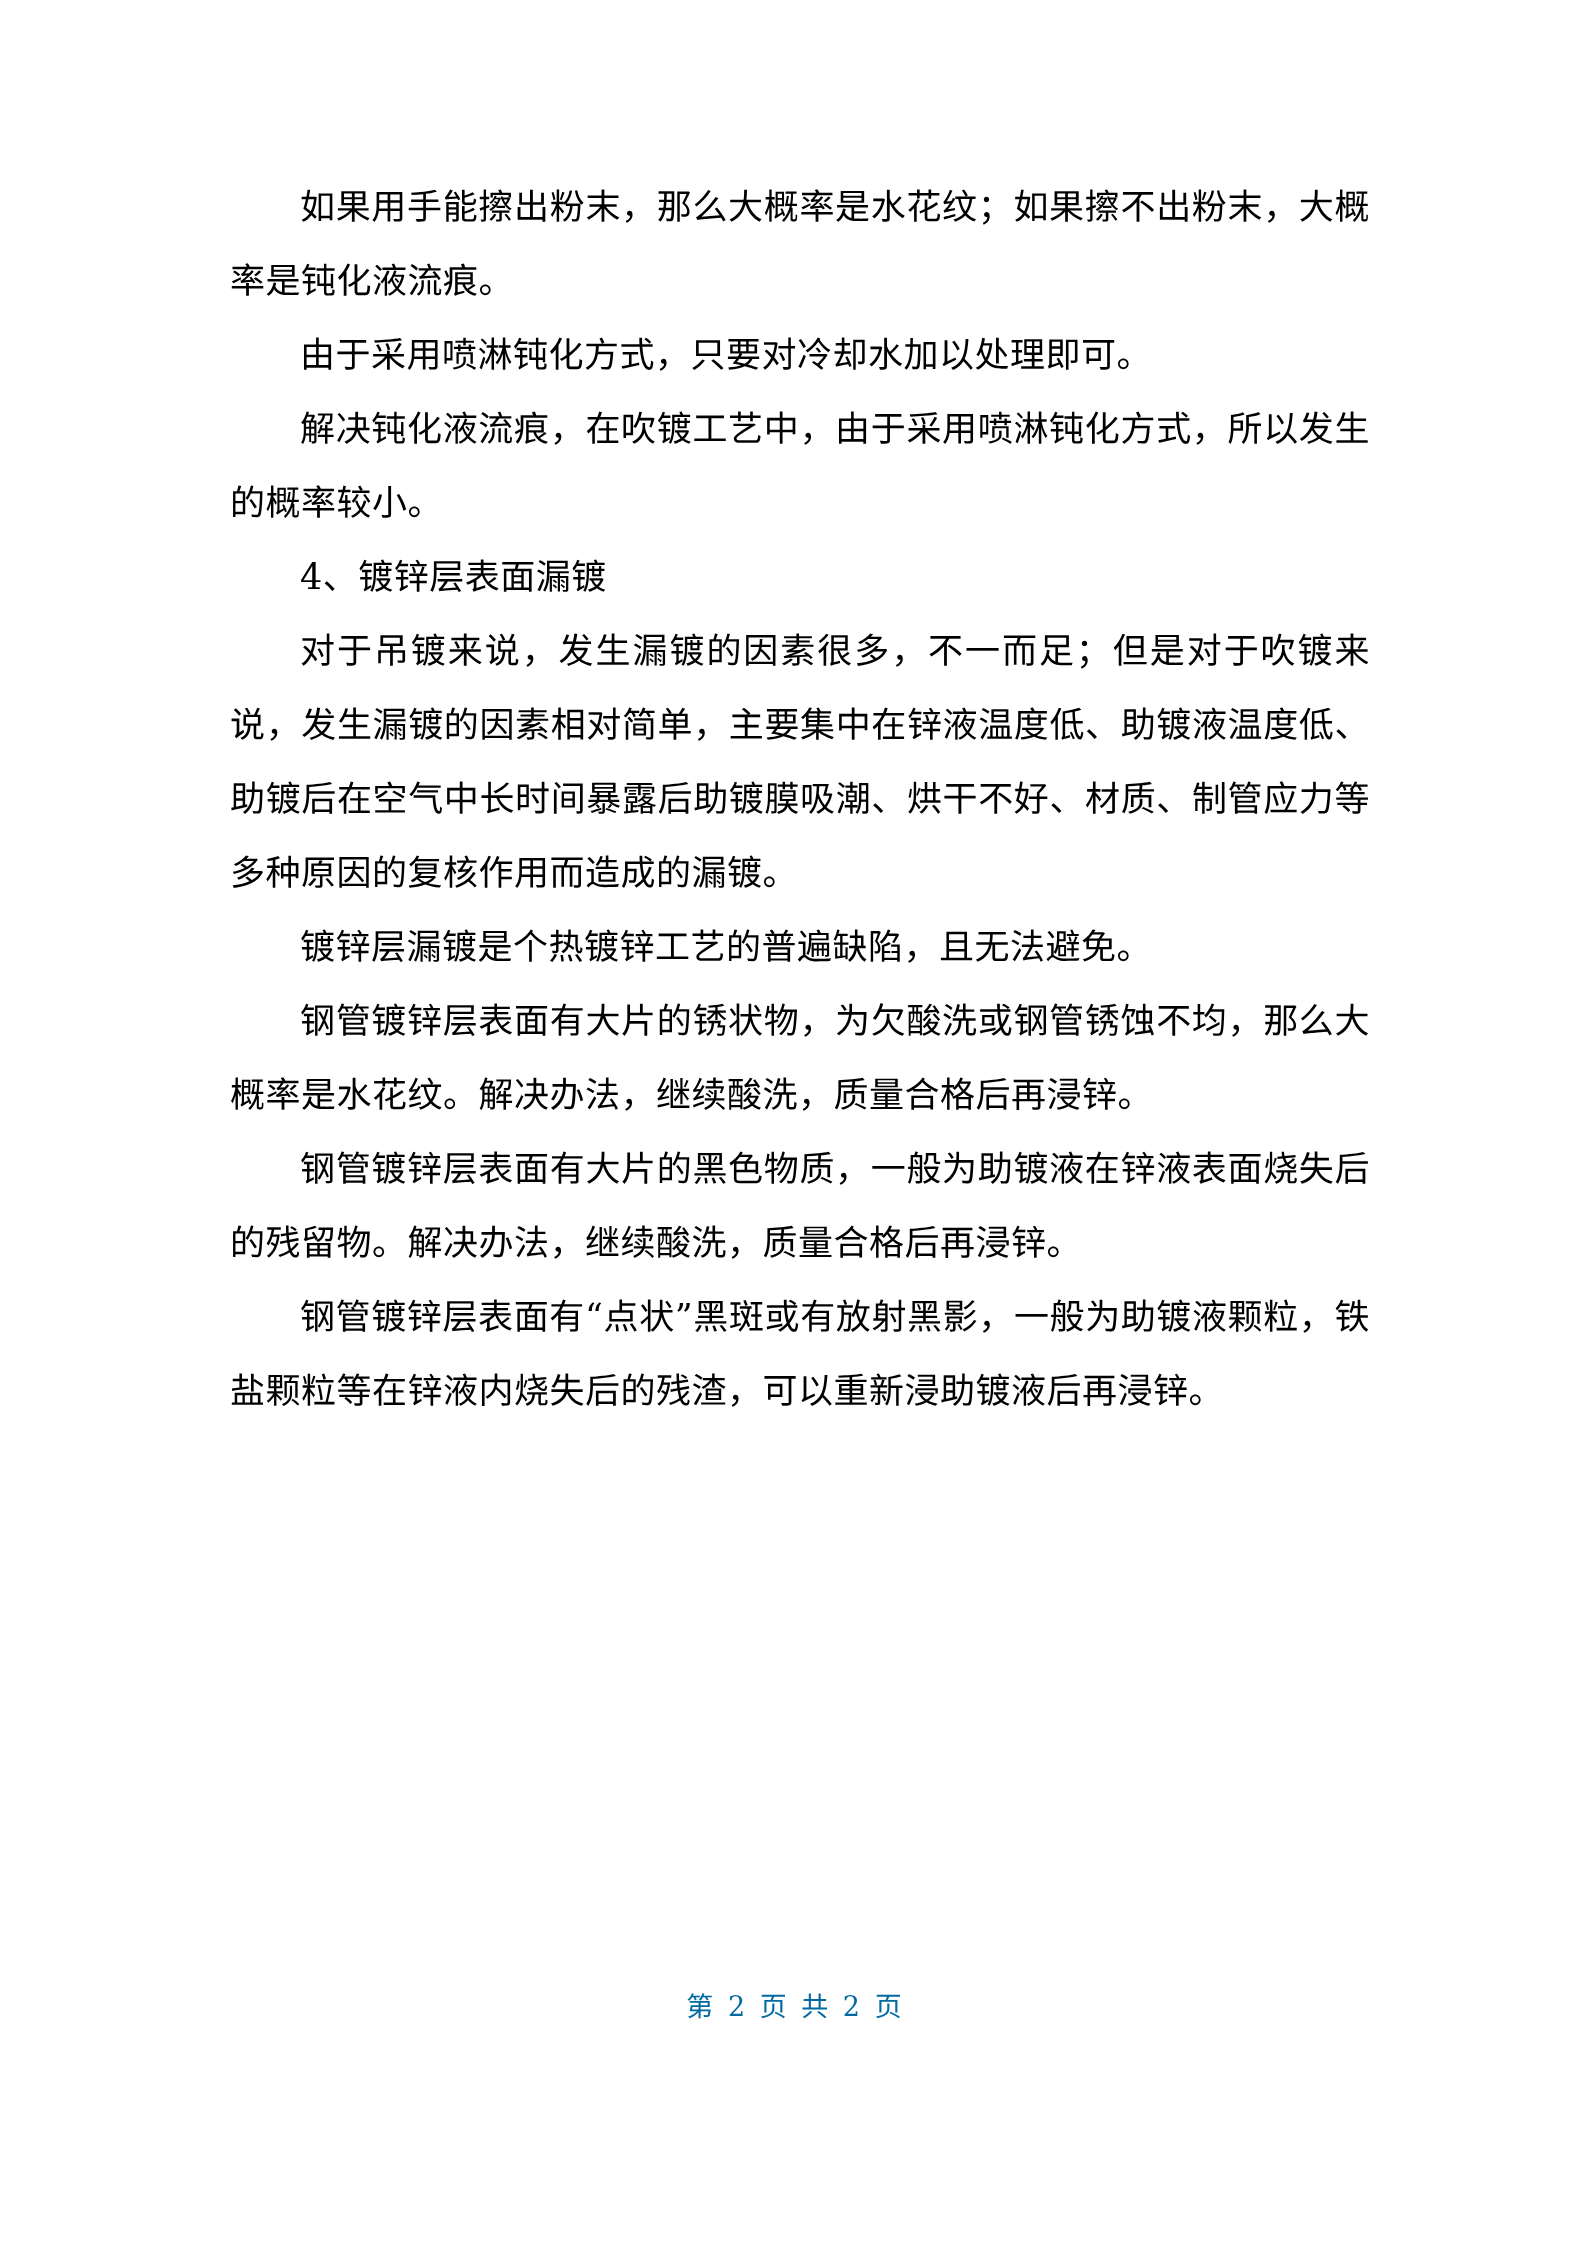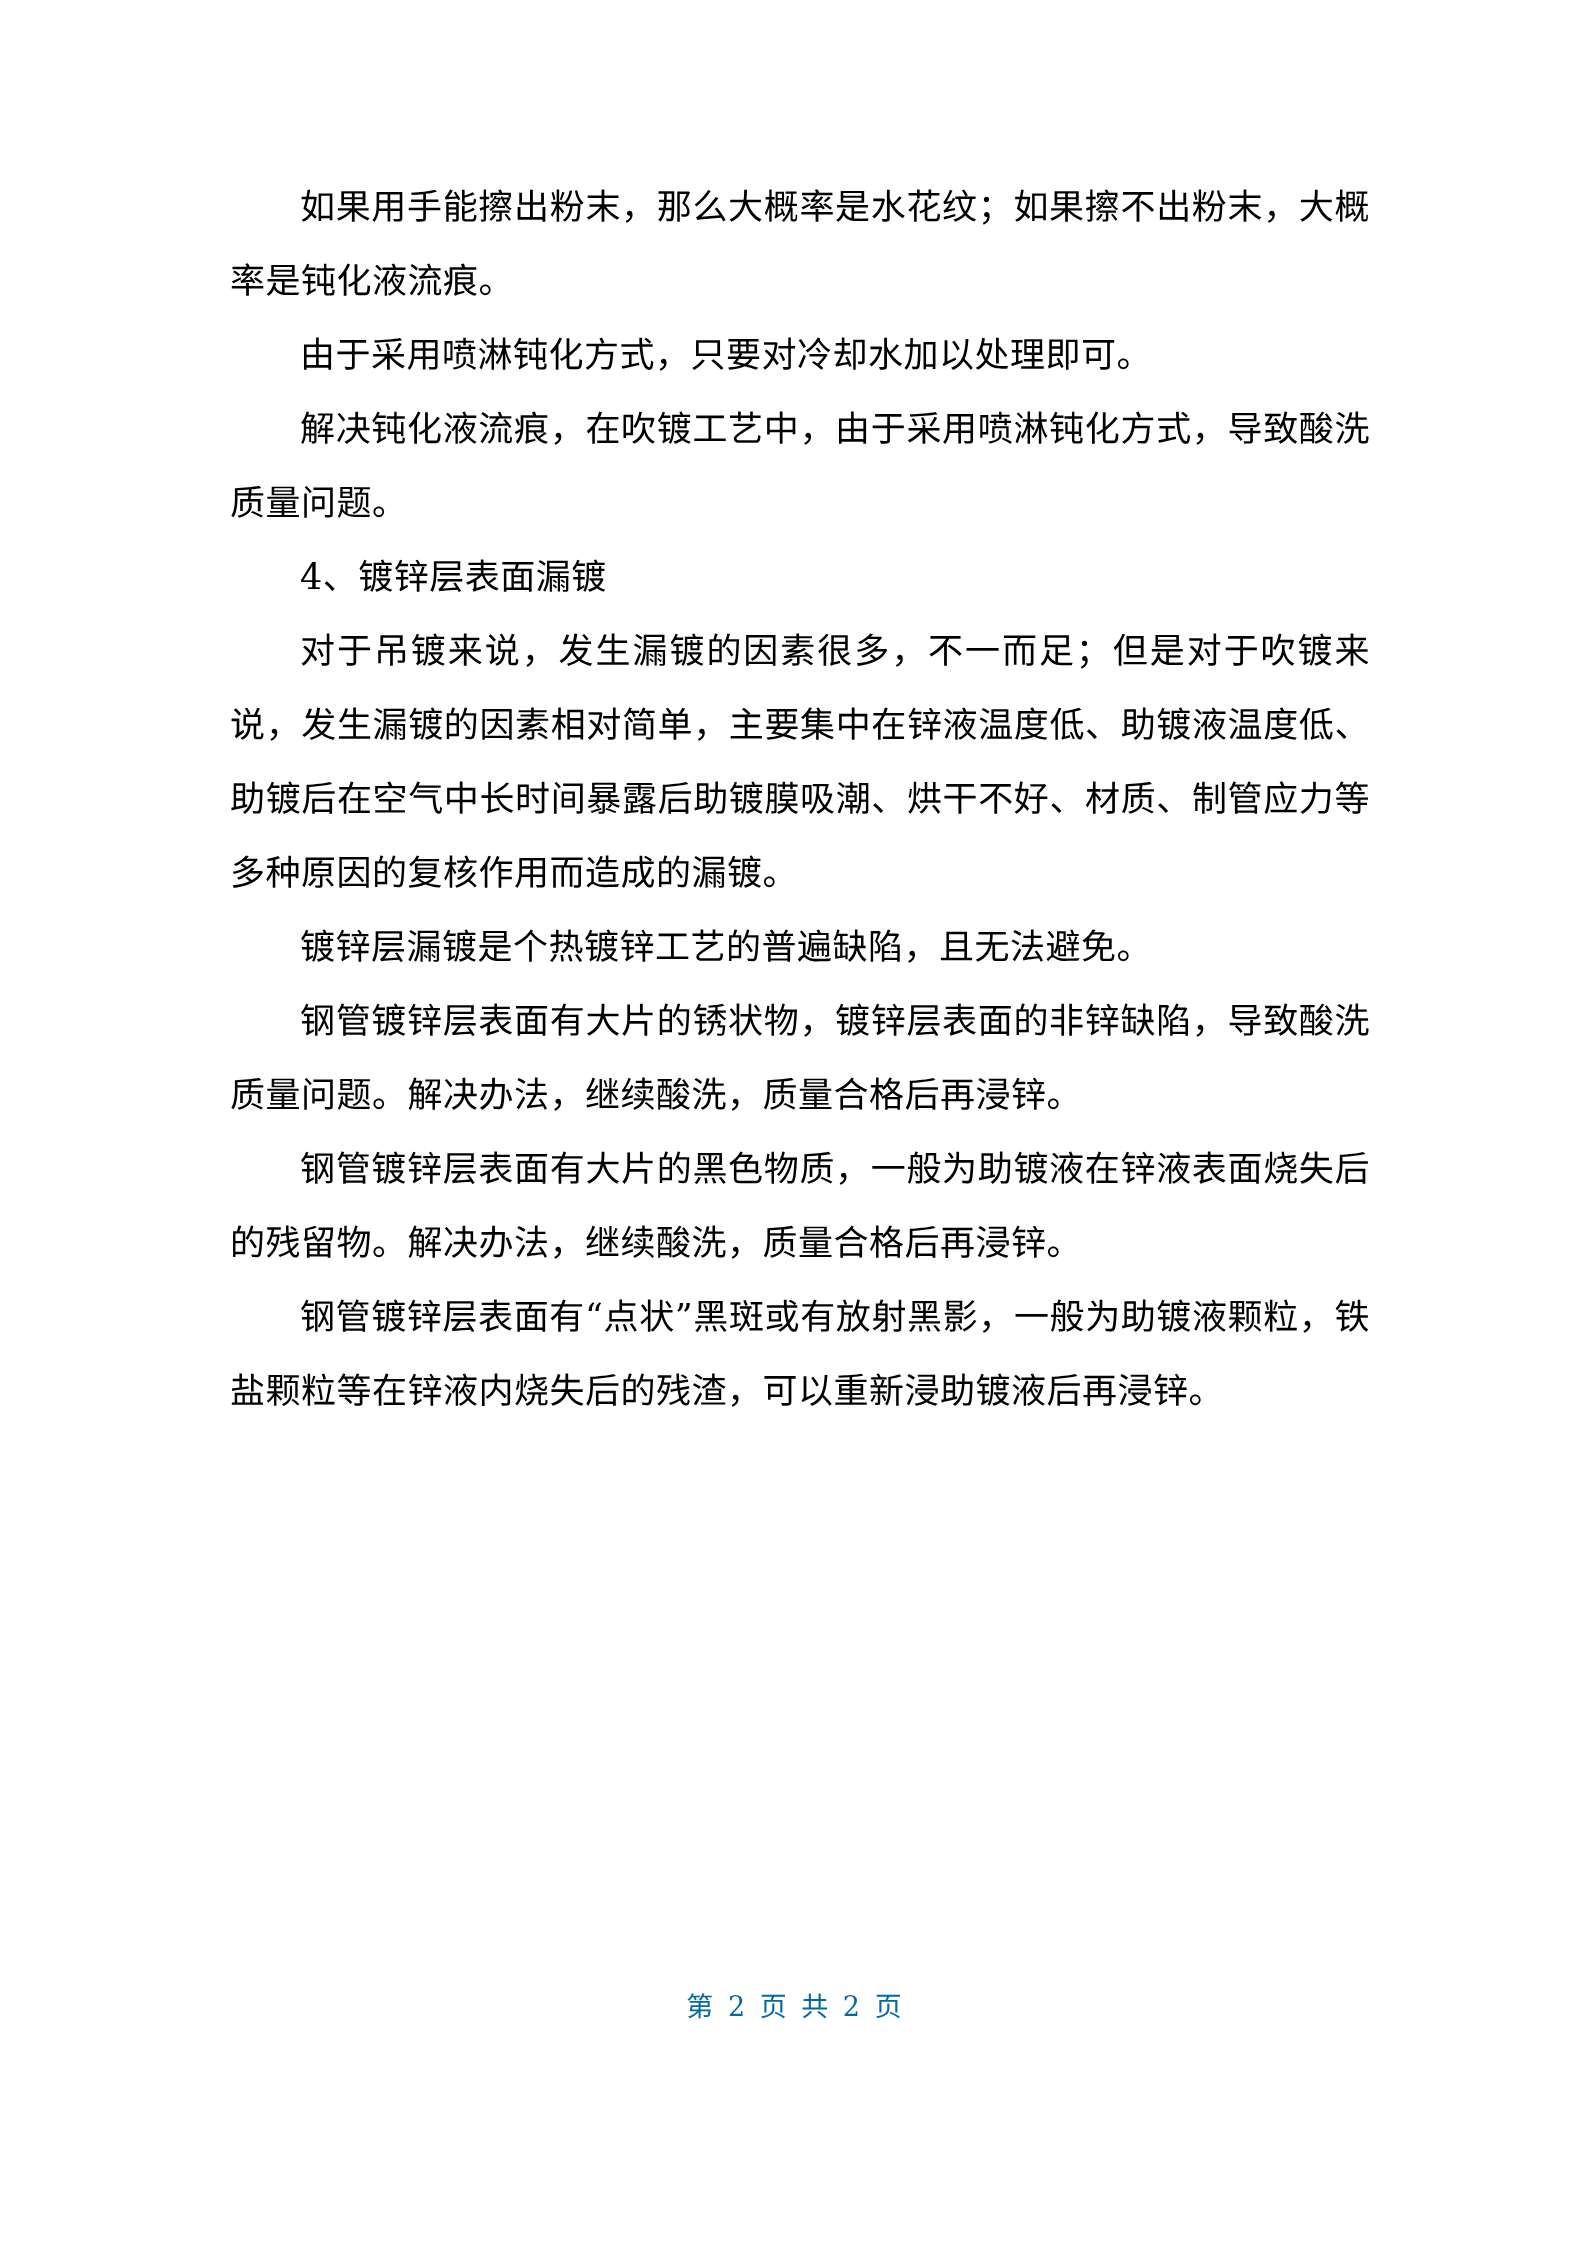--- a/index.html
+++ b/index.html
@@ -58,25 +58,25 @@
   }
 </style>
 </head>
 <body>
 
 <div class="page">
 
   <div class="content">
     <p class="para">如果用手能擦出粉末，那么大概率是水花纹；如果擦不出粉末，大概率是钝化液流痕。</p>
     <p class="para">由于采用喷淋钝化方式，只要对冷却水加以处理即可。</p>
-    <p class="para">解决钝化液流痕，在吹镀工艺中，由于采用喷淋钝化方式，导致酸洗质量问题。</p>
+    <p class="para">解决钝化液流痕，在吹镀工艺中，由于采用喷淋钝化方式，所以发生的概率较小。</p>
     <p class="para">4、镀锌层表面漏镀</p>
     <p class="para">对于吊镀来说，发生漏镀的因素很多，不一而足；但是对于吹镀来说，发生漏镀的因素相对简单，主要集中在锌液温度低、助镀液温度低、助镀后在空气中长时间暴露后助镀膜吸潮、烘干不好、材质、制管应力等多种原因的复核作用而造成的漏镀。</p>
     <p class="para">镀锌层漏镀是个热镀锌工艺的普遍缺陷，且无法避免。</p>
-    <p class="para">钢管镀锌层表面有大片的锈状物，镀锌层表面的非锌缺陷，导致酸洗质量问题。解决办法，继续酸洗，质量合格后再浸锌。</p>
+    <p class="para">钢管镀锌层表面有大片的锈状物，为欠酸洗或钢管锈蚀不均，那么大概率是水花纹。解决办法，继续酸洗，质量合格后再浸锌。</p>
     <p class="para">钢管镀锌层表面有大片的黑色物质，一般为助镀液在锌液表面烧失后的残留物。解决办法，继续酸洗，质量合格后再浸锌。</p>
     <p class="para">钢管镀锌层表面有“点状”黑斑或有放射黑影，一般为助镀液颗粒，铁盐颗粒等在锌液内烧失后的残渣，可以重新浸助镀液后再浸锌。</p>
   </div>
 
   <div class="footer">
     <span class="footer-inner">第 2 页 共 2 页</span>
   </div>
 
 </div>
 

